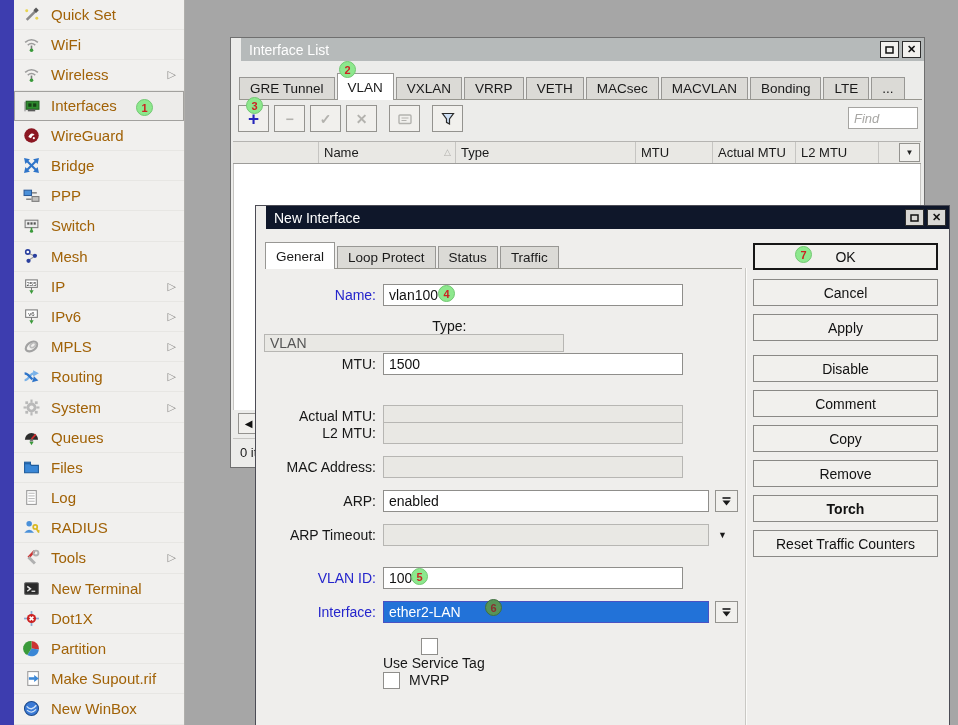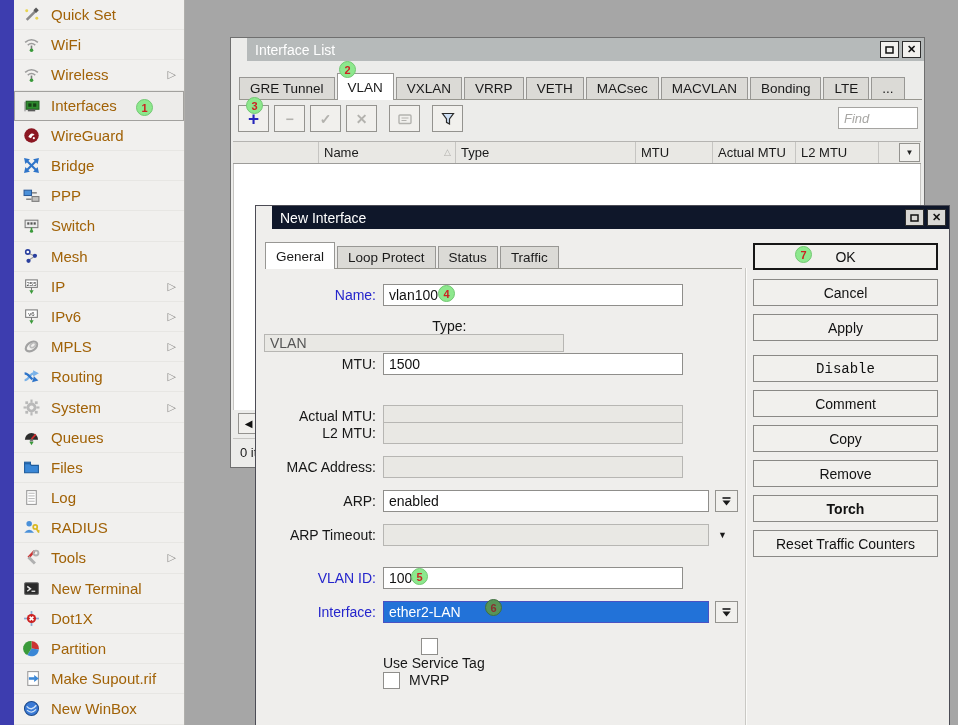--- a/index.html
+++ b/index.html
@@ -11,39 +11,39 @@
   
   #accent-strip{position:absolute;left:0;top:0;width:14px;height:725px;background:#3d3daf}
   #sidebar{position:absolute;left:14px;top:0;width:171px;height:725px;background:#f1f0ee;border-right:1px solid #b0afac;box-sizing:border-box}
   .sitem{position:relative;height:30.2px;display:flex;align-items:center;border-bottom:1px solid #e7e6e3;cursor:pointer;box-sizing:border-box}
   .sitem.selected{background:#edecea;outline:1px solid #a2a19e;outline-offset:-1px}
   .sicon{width:18px;height:17px;margin-left:9px;flex:none}
   .sicon svg{width:17px;height:17px;display:block}
   .slabel{margin-left:10px;color:#a16207;font-size:15px;white-space:nowrap}
   .sarrow{position:absolute;right:8px;color:#8a8987;font-size:11px}
   
-  .titlebar{position:absolute;left:16px;top:0;right:0;height:23px;display:flex;align-items:center;padding:0 3px 0 8px;color:#fff;font-size:14px;box-sizing:border-box}
+  .titlebar{position:absolute;left:10px;top:0;right:0;height:23px;display:flex;align-items:center;padding:0 3px 0 8px;color:#fff;font-size:14px;box-sizing:border-box}
   .titlebar.inactive{background:#b6baba}
   .titlebar.active{background:#0f172a}
   .titlebar .title{flex:1;white-space:nowrap;overflow:hidden}
   .winbtn{width:19px;height:17px;margin-left:3px;padding:0;display:inline-flex;align-items:center;justify-content:center;background:#f2f1ee;border:1px solid #2e2e2e;cursor:pointer;font-size:11px;font-weight:bold;color:#111;line-height:1}
   .titlebar.active .winbtn{background:#d9d8d5}
   
   .tabrow{position:absolute;display:flex;align-items:flex-end;border-bottom:1px solid #97968f;box-sizing:border-box}
   .tab{height:22px;line-height:22px;padding:0 10px;background:#dbdad6;border:1px solid #989794;border-bottom:none;margin-right:2px;font-size:13.5px;color:#1a1a1a;white-space:nowrap;cursor:pointer;box-sizing:border-box}
   .tab.active{height:27px;line-height:27px;background:#fff;margin-bottom:-1px;position:relative;z-index:2}
   
   #iface-window{position:absolute;left:230px;top:37px;width:695px;height:431px;background:#ececea;border:1px solid #6f6f6f;box-sizing:border-box;z-index:1}
   #iface-tabs{top:33px;left:8px;right:2px;height:29px}
   #iface-toolbar{position:absolute;top:67px;left:7px;right:4px;height:28px}
   .tbtn{width:31px;height:27px;margin-right:5px;background:#f1f0ed;border:1px solid #94938f;display:inline-flex;align-items:center;justify-content:center;vertical-align:top;cursor:pointer;padding:0}
   .tbtn.gap{margin-left:7px}
   .g-add{color:#2626bb;font-size:19px;font-weight:bold;line-height:1}
   .g-dis{color:#b3b2ae;font-size:14px;font-weight:bold;line-height:1}
-  #find-input{position:absolute;right:2px;top:2px;width:80px;height:22px;border:1px solid #a5a4a1;padding:0 5px;font-family:"Liberation Sans",sans-serif;font-size:13px;font-style:italic;box-sizing:border-box}
+  #find-input{position:absolute;right:2px;top:2px;width:70px;height:22px;border:1px solid #a5a4a1;padding:0 5px;font-family:"Liberation Sans",sans-serif;font-size:13px;font-style:italic;box-sizing:border-box}
   #find-input::placeholder{color:#a8a7a4;font-style:italic}
   #iface-thead{position:absolute;top:103px;left:2px;right:3px;height:23px;display:flex;background:#e9e8e4;border-top:1px solid #b5b4b1;border-bottom:1px solid #9d9c99;box-sizing:border-box}
   .th{border-right:1px solid #c6c5c2;padding:3px 5px;box-sizing:border-box;font-size:13px;color:#1a1a1a;white-space:nowrap;position:relative;cursor:pointer}
   .th .sort{position:absolute;right:4px;top:5px;color:#b0afab;font-size:9px}
   .th-spacer{flex:1;border-right:none}
   .th-drop{width:21px;height:19px;margin:1px 1px 0 0;background:#f1f0ed;border:1px solid #94938f;font-size:8px;color:#222;display:flex;align-items:center;justify-content:center;cursor:pointer;box-sizing:border-box}
   #iface-tbody{position:absolute;top:126px;left:2px;right:3px;bottom:57px;background:#fff;border-left:1px solid #c6c5c2;border-right:1px solid #c6c5c2;box-sizing:border-box}
   #scroll-left-btn{position:absolute;left:7px;bottom:33px;width:21px;height:21px;background:#f1f0ed;border:1px solid #94938f;font-size:10px;color:#111;display:flex;align-items:center;justify-content:center;cursor:pointer;padding:0}
   #iface-status{position:absolute;left:2px;right:3px;bottom:2px;height:27px;border-top:1px solid #c6c5c2;display:flex;align-items:center;padding-left:7px;background:#ececea;color:#1a1a1a;box-sizing:border-box}
   
@@ -510,21 +510,21 @@
       <div class="crow" style="top: 465px;">
         <span class="checkbox"></span>
         <span class="clabel">MVRP</span>
       </div>
     </div>
   <div id="dialog-divider"></div>
   <div id="dialog-buttons">
       <button class="dbtn default" style="top: 37px;">OK</button>
       <button class="dbtn" style="top: 73px;">Cancel</button>
       <button class="dbtn" style="top: 108px;">Apply</button>
-      <button class="dbtn" style="top: 149px; font-family: Liberation Mono, monospace;">Disable</button>
+      <button class="dbtn" style="top: 149px;">Disable</button>
       <button class="dbtn" style="top: 184px;">Comment</button>
       <button class="dbtn" style="top: 219px;">Copy</button>
       <button class="dbtn" style="top: 254px;">Remove</button>
       <button class="dbtn" style="top: 289px; font-weight: bold;">Torch</button>
       <button class="dbtn" style="top: 324px;">Reset Traffic Counters</button>
     </div>
 </section>
 
 <div id="annotations">
     <div class="badge" style="left: 136px; top: 99px;">1</div>

